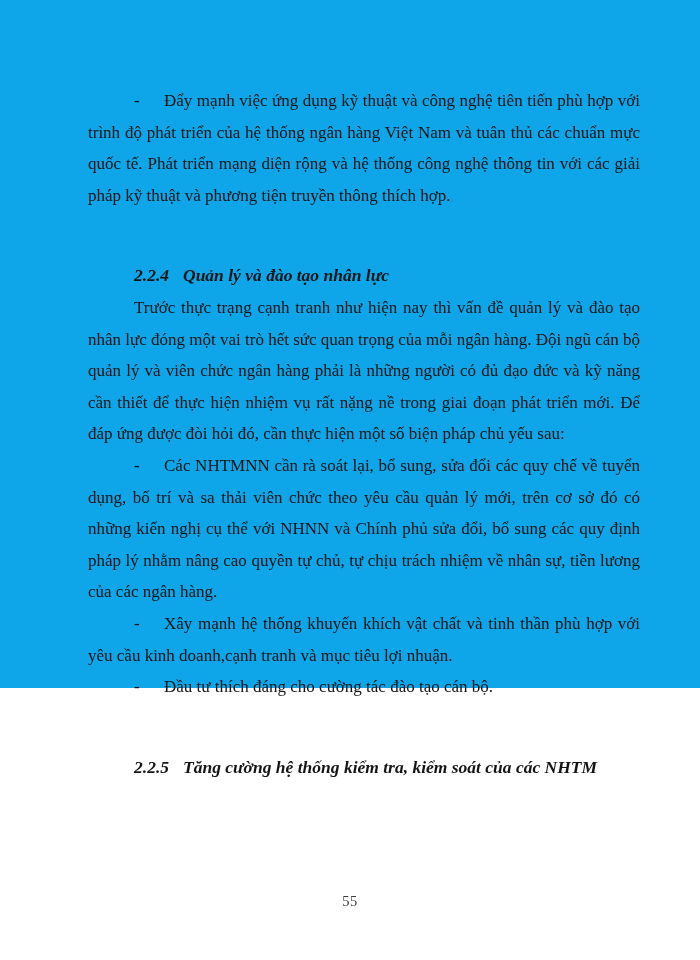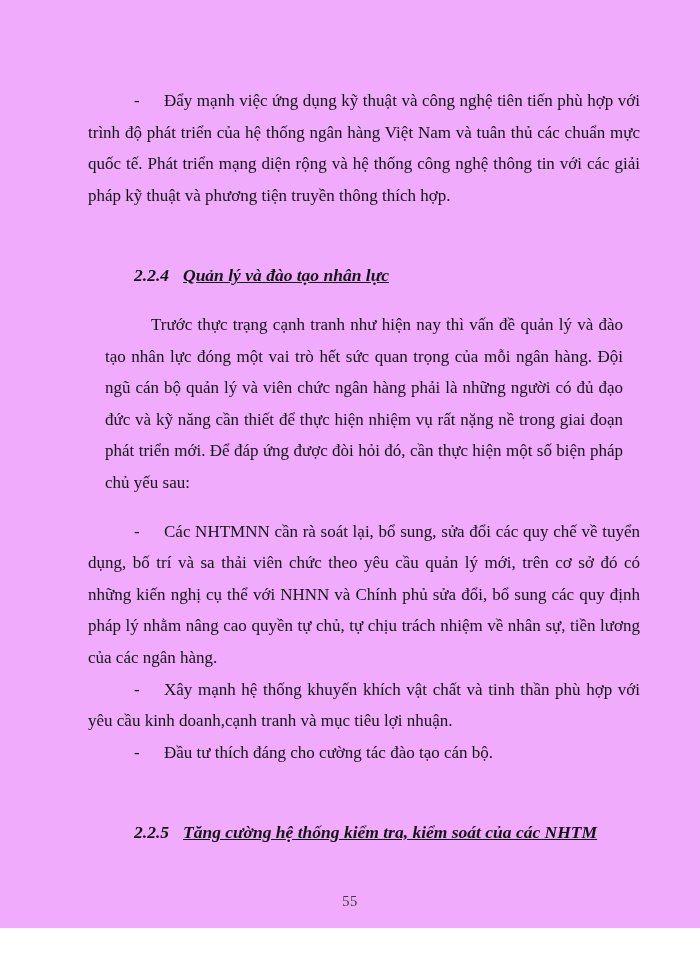--- a/index.html
+++ b/index.html
@@ -12,34 +12,34 @@
     height: 960px;
     position: relative;
     overflow: hidden;
     font-family: "Liberation Serif", "DejaVu Serif", serif;
     color: #141414;
   }
   .page {
     position: absolute;
     top: 0; left: 0;
     width: 700px;
-    height: 928px;
-    background: #f0abfc;
+    height: 688px;
+    background: #0ea5e9;
   }
   .text-block {
     position: absolute;
     top: 85px;
     left: 88px;
     width: 552px;
     font-size: 17px;
     line-height: 31.6px;
     text-align: justify;
   }
   p.para {
-    margin: 17px;
+    margin: 0;
     text-indent: 46px;
   }
   p.bullet {
     margin: 0;
     text-indent: 46px;
   }
   .bullet .marker {
     display: inline-block;
     width: 30px;
     text-indent: 0;
@@ -50,21 +50,20 @@
     font-size: 17.5px;
     font-weight: bold;
     font-style: italic;
     text-indent: 46px;
     text-align: left;
   }
   h3.heading .num {
     margin-right: 14px;
   }
   h3.heading .title {
-    text-decoration: underline;
   }
   h3.heading.second {
   }
   .page-number {
     position: absolute;
     top: 893px;
     left: 0;
     width: 700px;
     text-align: center;
     font-size: 14.5px;

